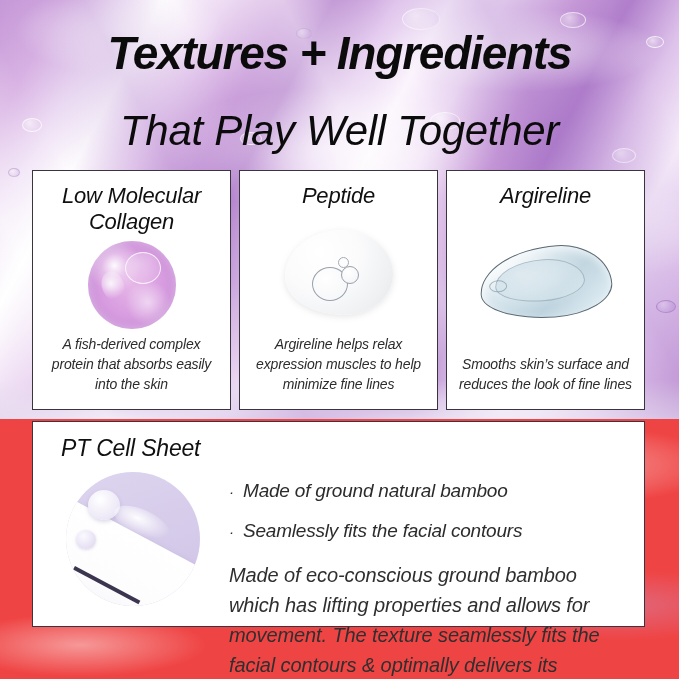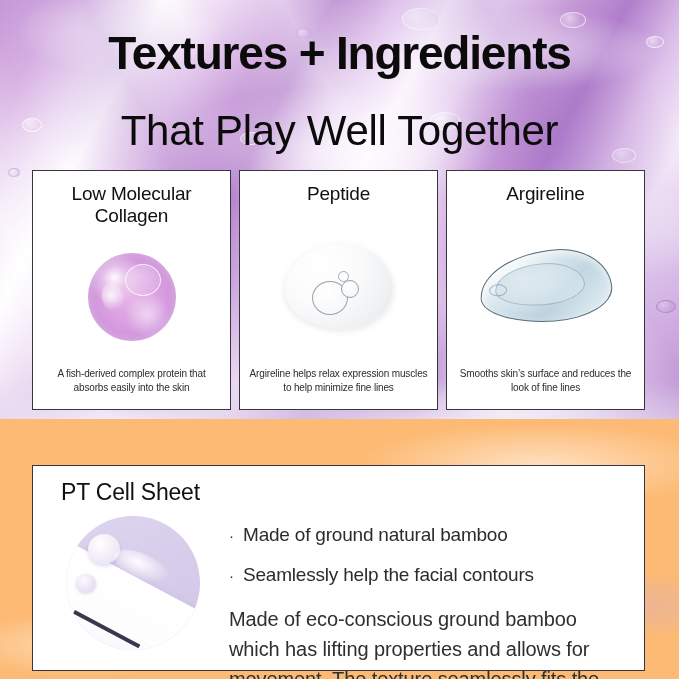--- a/index.html
+++ b/index.html
@@ -8,22 +8,23 @@
     width: 679px;
     height: 679px;
     overflow: hidden;
     font-family: "Liberation Sans", sans-serif;
   }
 
   #page {
     position: relative;
     width: 679px;
     height: 679px;
-    background: #fdba74;
+    background: #ef4444;
     overflow: hidden;
+    font-style: italic;
   }
 
   
   .gel-bg {
     position: absolute;
     left: 0; top: 0;
     width: 679px;
     height: 419px;
     overflow: hidden;
     background:
@@ -108,37 +109,37 @@
     flex: 1 1 0;
     background: #ffffff;
     border: 1px solid #3a3440;
     display: flex;
     flex-direction: column;
     align-items: center;
     padding-top: 12px;
     position: relative;
   }
   .card-title {
-    font-size: 19px;
+    font-size: 22px;
     font-weight: 400;
     color: #101010;
     text-align: center;
     line-height: 1.18;
     letter-spacing: -0.2px;
   }
   .swatch-wrap {
     flex: 1 1 auto;
     width: 100%;
     display: flex;
     align-items: center;
     justify-content: center;
     position: relative;
   }
   .card-body {
-    font-size: 10px;
+    font-size: 14px;
     font-weight: 400;
     color: #2c2c2c;
     text-align: center;
     line-height: 1.42;
     padding: 0 8px 14px;
     letter-spacing: -0.15px;
   }
 
   
   .sw-collagen {
@@ -224,21 +225,20 @@
     border: 1px solid rgba(120,145,160,.6);
   }
 
   
   .pt-card {
     position: absolute;
     left: 32px; top: 421px;
     width: 613px; height: 206px;
     background: #ffffff;
     border: 1px solid #3a3440;
-    margin-top: 44px;
   }
   .pt-title {
     position: absolute;
     left: 28px; top: 13px;
     font-size: 23px;
     font-weight: 400;
     color: #101010;
     letter-spacing: -0.2px;
   }
   .pt-photo {
@@ -389,19 +389,19 @@
       <div class="gloss"></div>
     </div>
 
     <div class="pt-text">
       <div class="bullet-row">
         <span class="bullet-dot">·</span>
         <span class="bullet-text">Made of ground natural bamboo</span>
       </div>
       <div class="bullet-row">
         <span class="bullet-dot">·</span>
-        <span class="bullet-text">Seamlessly help the facial contours</span>
+        <span class="bullet-text">Seamlessly fits the facial contours</span>
       </div>
       <div class="pt-para">Made of eco-conscious ground bamboo which has lifting properties and allows for movement. The texture seamlessly fits the facial contours &amp; optimally delivers its essence into the skin.</div>
     </div>
   </div>
 
 </div>
 
 </body></html>

